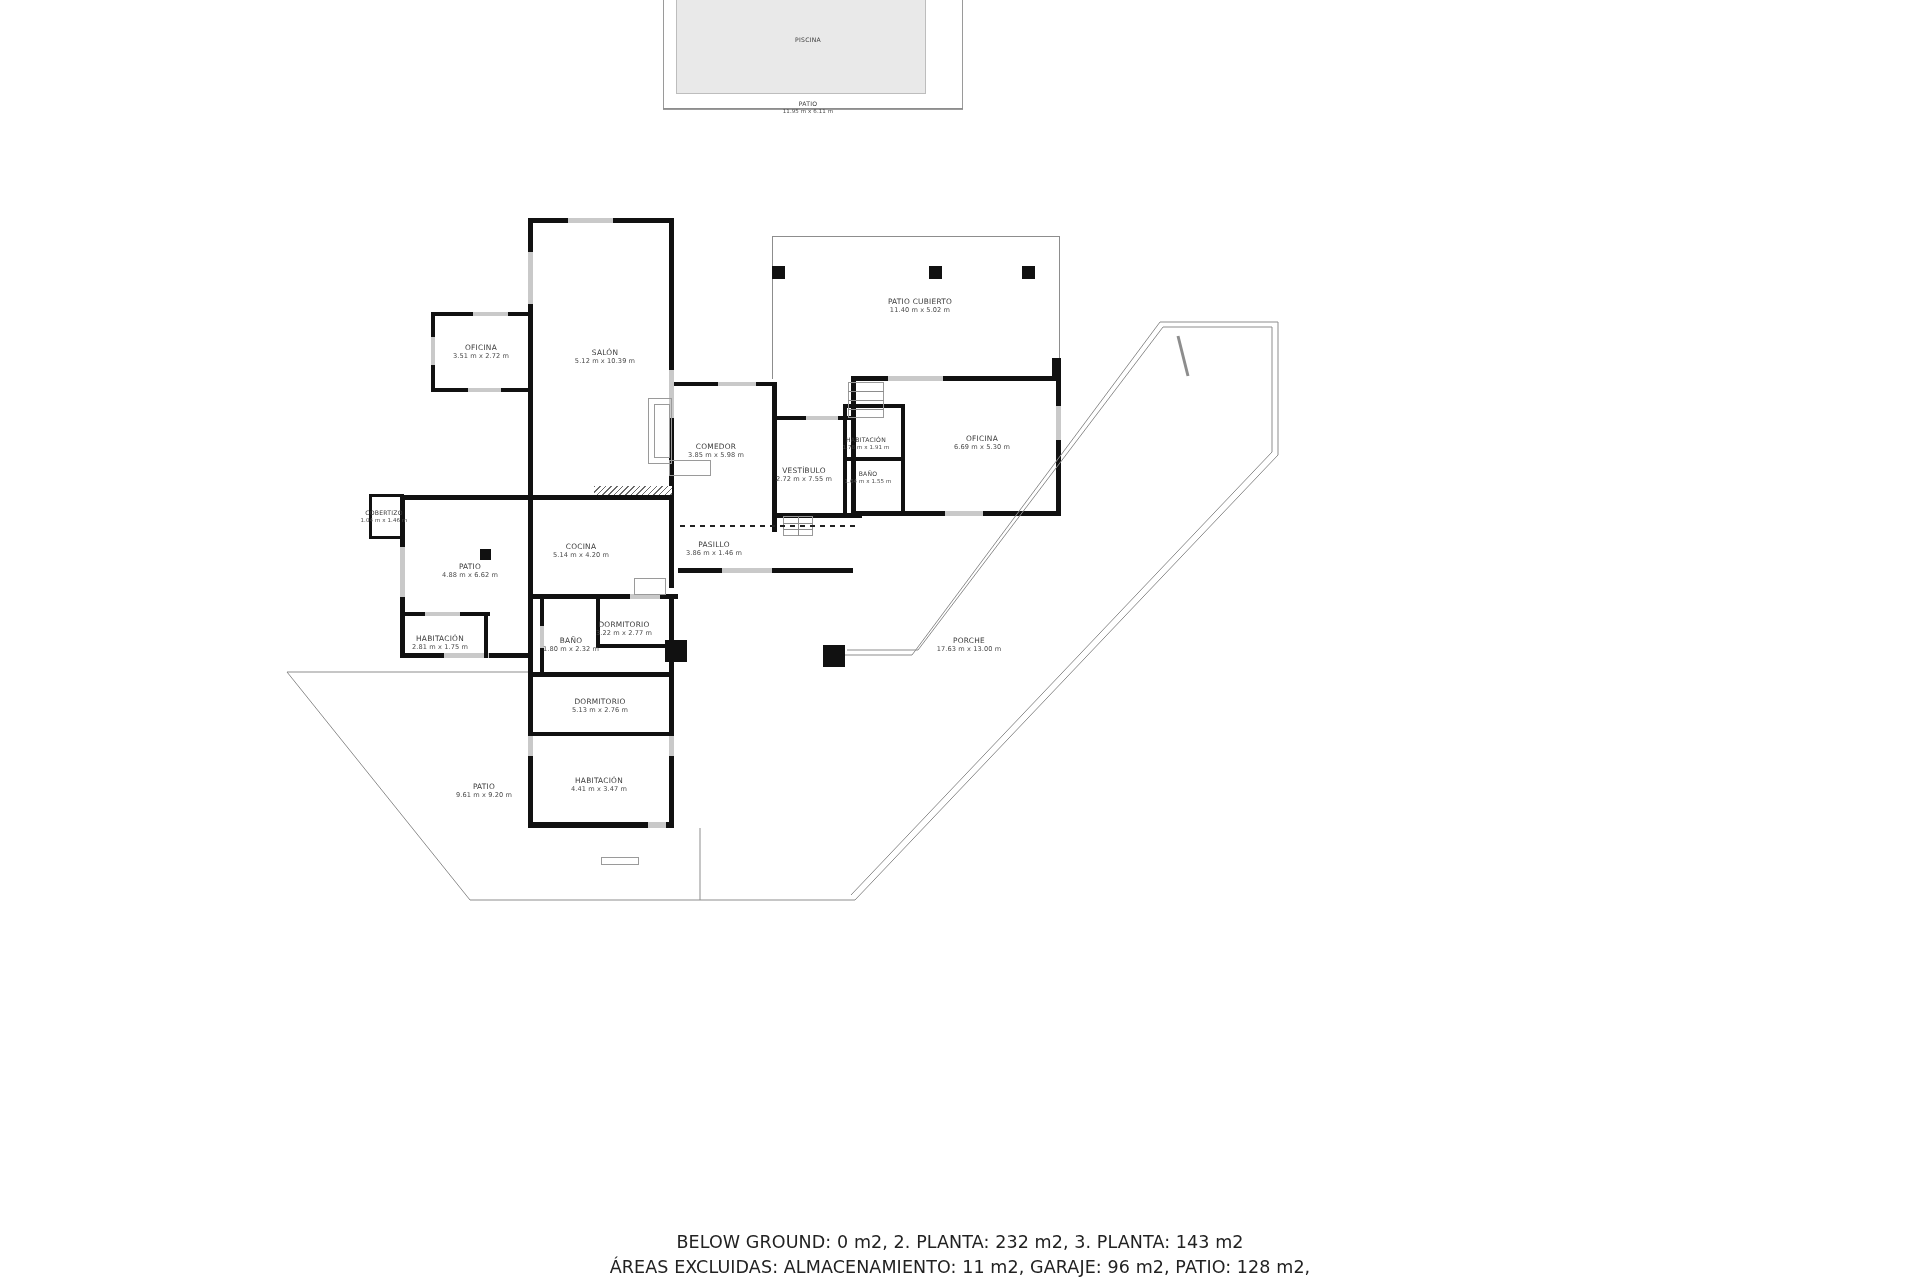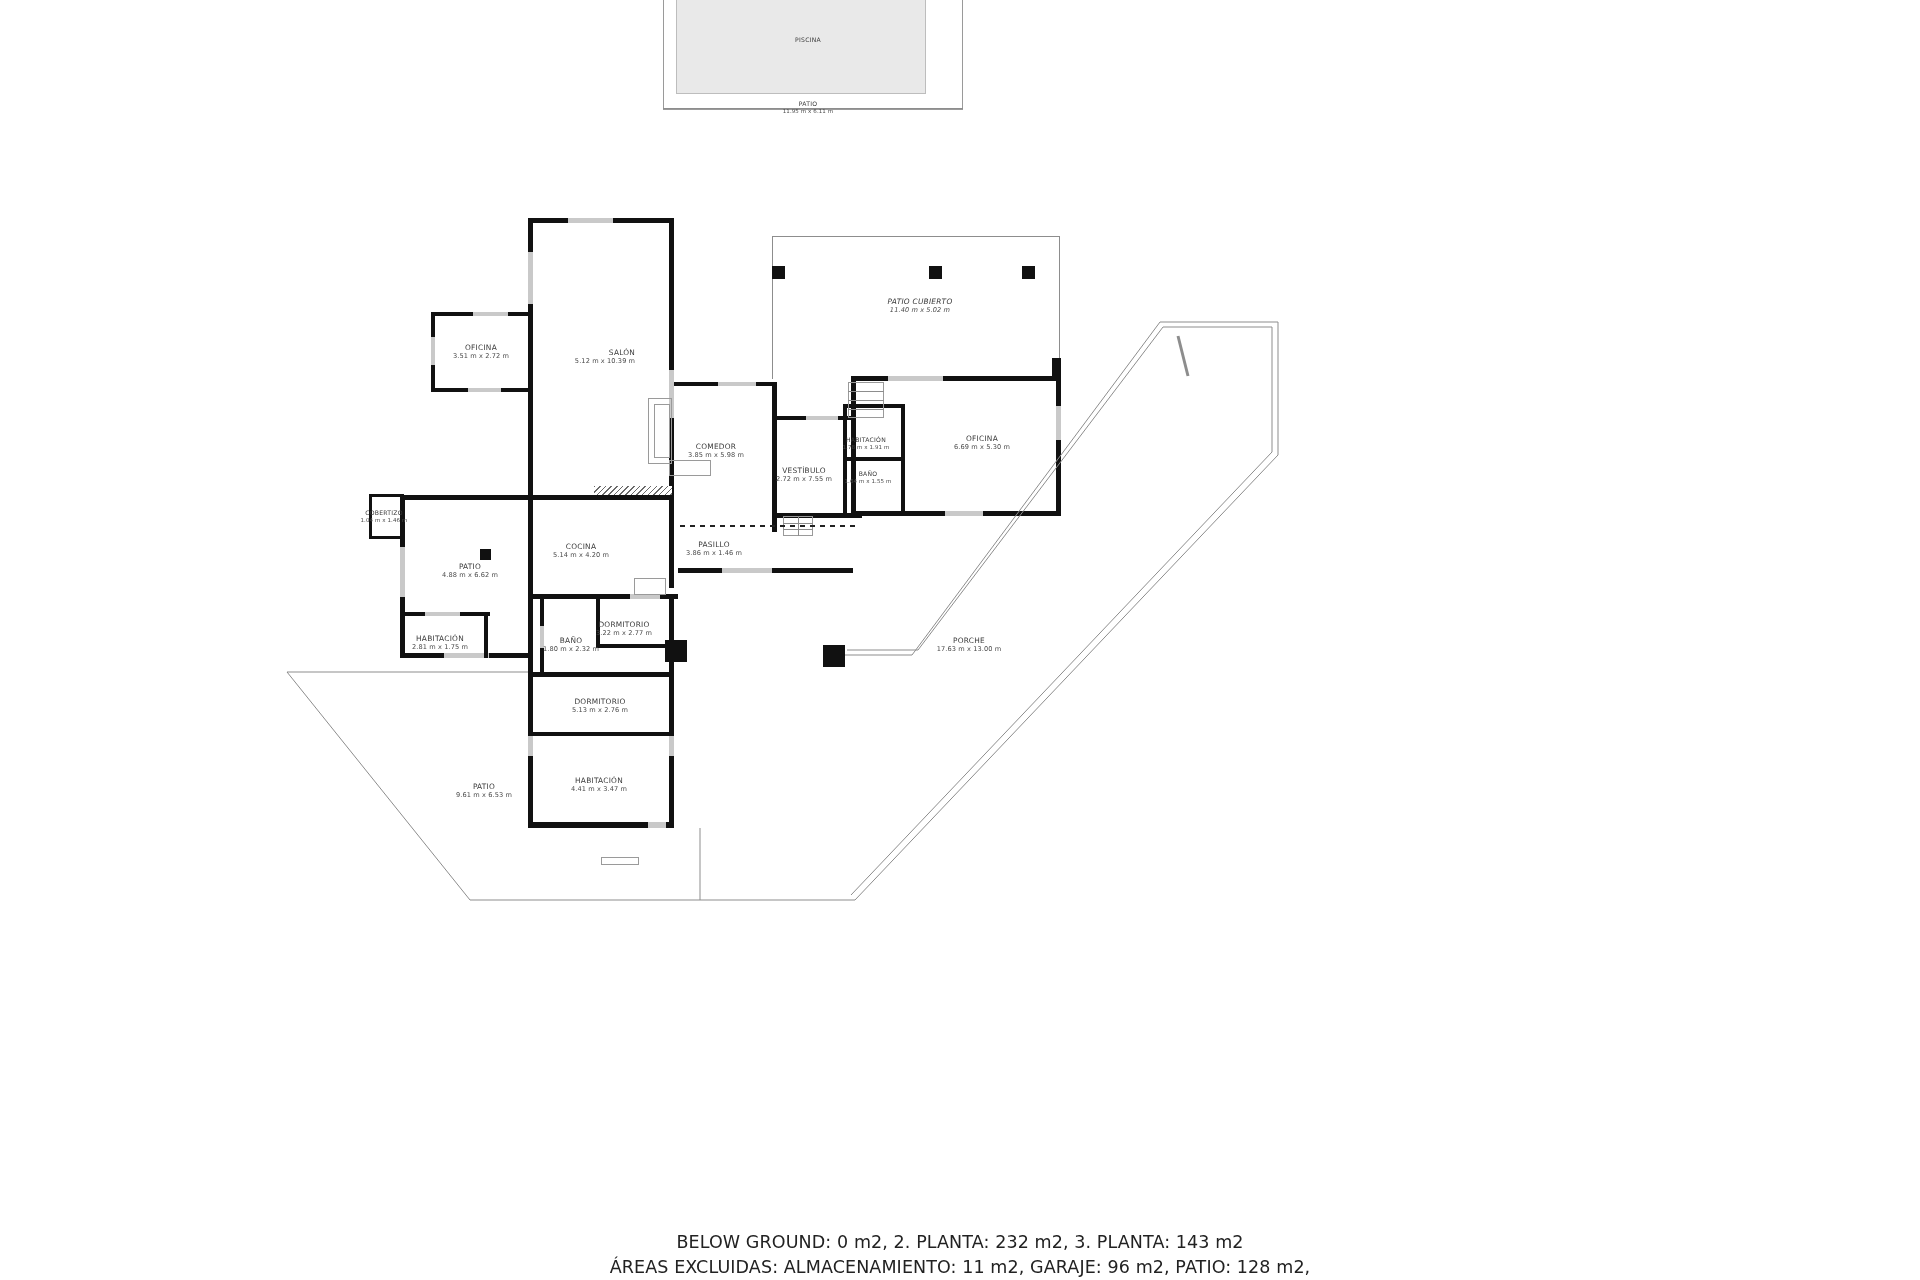--- a/index.html
+++ b/index.html
@@ -164,25 +164,25 @@
     <span class="dm"></span>
   </div>
   <div class="rlabel tiny" style="left:808px;top:107px;">
     <span class="nm">PATIO</span>
     <span class="dm">11.95 m x 6.11 m</span>
   </div>
   <div class="rlabel" style="left:481px;top:352px;">
     <span class="nm">OFICINA</span>
     <span class="dm">3.51 m x 2.72 m</span>
   </div>
-  <div class="rlabel" style="left:605px;top:357px;text-align:right;">
+  <div class="rlabel" style="left:605px;top:357px;">
     <span class="nm">SALÓN</span>
     <span class="dm">5.12 m x 10.39 m</span>
   </div>
-  <div class="rlabel" style="left:920px;top:306px;font-style:italic;">
+  <div class="rlabel" style="left:920px;top:306px;">
     <span class="nm">PATIO CUBIERTO</span>
     <span class="dm">11.40 m x 5.02 m</span>
   </div>
   <div class="rlabel" style="left:716px;top:451px;">
     <span class="nm">COMEDOR</span>
     <span class="dm">3.85 m x 5.98 m</span>
   </div>
   <div class="rlabel" style="left:804px;top:475px;">
     <span class="nm">VESTÍBULO</span>
     <span class="dm">2.72 m x 7.55 m</span>
@@ -230,21 +230,21 @@
   <div class="rlabel" style="left:969px;top:645px;">
     <span class="nm">PORCHE</span>
     <span class="dm">17.63 m x 13.00 m</span>
   </div>
   <div class="rlabel" style="left:600px;top:706px;">
     <span class="nm">DORMITORIO</span>
     <span class="dm">5.13 m x 2.76 m</span>
   </div>
   <div class="rlabel" style="left:484px;top:791px;">
     <span class="nm">PATIO</span>
-    <span class="dm">9.61 m x 6.53 m</span>
+    <span class="dm">9.61 m x 9.20 m</span>
   </div>
   <div class="rlabel" style="left:599px;top:785px;">
     <span class="nm">HABITACIÓN</span>
     <span class="dm">4.41 m x 3.47 m</span>
   </div>
 
 </div>
 
 <div id="summary">
   <div>BELOW GROUND: 0 m2, 2. PLANTA: 232 m2, 3. PLANTA: 143 m2</div>

